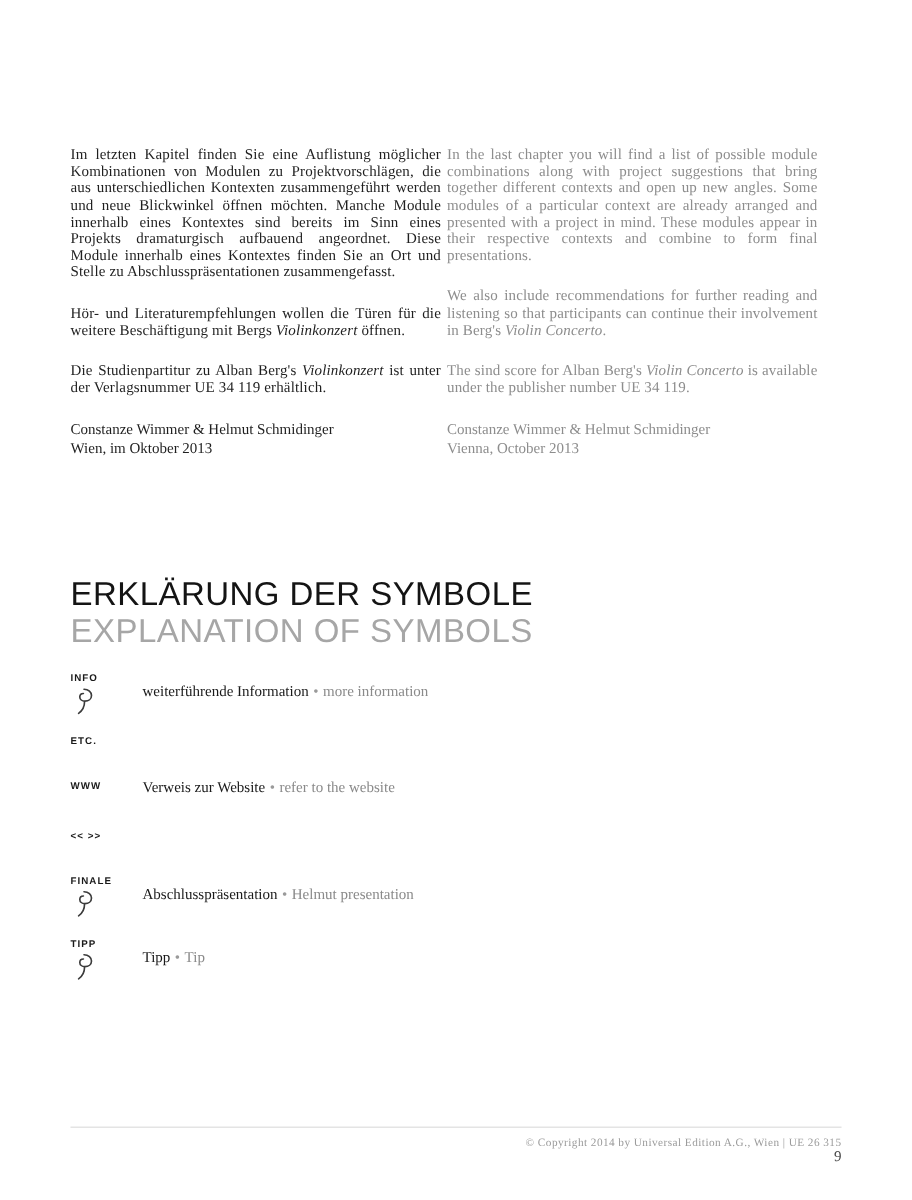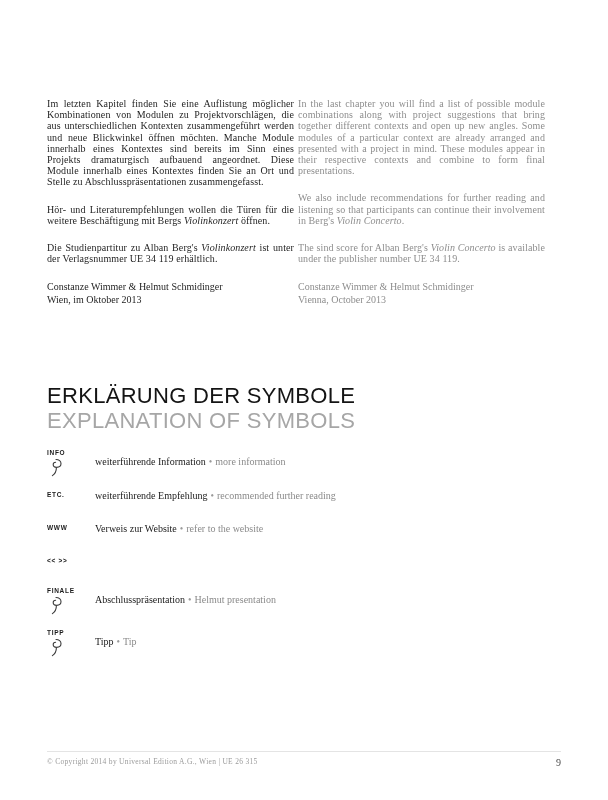--- a/index.html
+++ b/index.html
@@ -50,21 +50,21 @@
   .legend-desc{font-size:10px;line-height:12px;color:#1a1a1a;}
   .legend-row.has-icon .legend-desc{padding-top:8px;}
   .legend-row.no-icon{margin-bottom:21px;}
   .sep{color:#9a9a9a;margin:0 3px;}
   .desc-en{color:#8a8a8a;}
   
   .footer{
     position:absolute;left:47px;right:47px;top:751px;
     border-top:1px solid #e4e4e4;
     padding-top:5px;
-    display:flex;justify-content:space-between;align-items:flex-start;
+    display:flex;justify-content:space-between;align-items:flex-end;flex-direction:column;
   }
   .copyright{font-size:7.5px;color:#9b9b9b;letter-spacing:0.3px;}
   .page-num{font-size:10px;color:#4a4a4a;}
 </style>
 </head>
 <body>
 
 <div class="page">
 
   <div class="intro">
@@ -104,21 +104,20 @@
             </svg>
         </span>
       </div>
       <div class="legend-desc"><span>weiterführende Information</span><span class="sep">•</span><span class="desc-en">more information</span></div>
     </div>
 
     <div class="legend-row no-icon">
       <div class="legend-key">
         <span class="legend-label">ETC.</span>
       </div>
-      <div class="legend-desc"><span>weiterführende Empfehlung</span><span class="sep">•</span><span class="desc-en">recommended further reading</span></div>
     </div>
 
     <div class="legend-row no-icon">
       <div class="legend-key">
         <span class="legend-label">WWW</span>
       </div>
       <div class="legend-desc"><span>Verweis zur Website</span><span class="sep">•</span><span class="desc-en">refer to the website</span></div>
     </div>
 
     <div class="legend-row no-icon">

